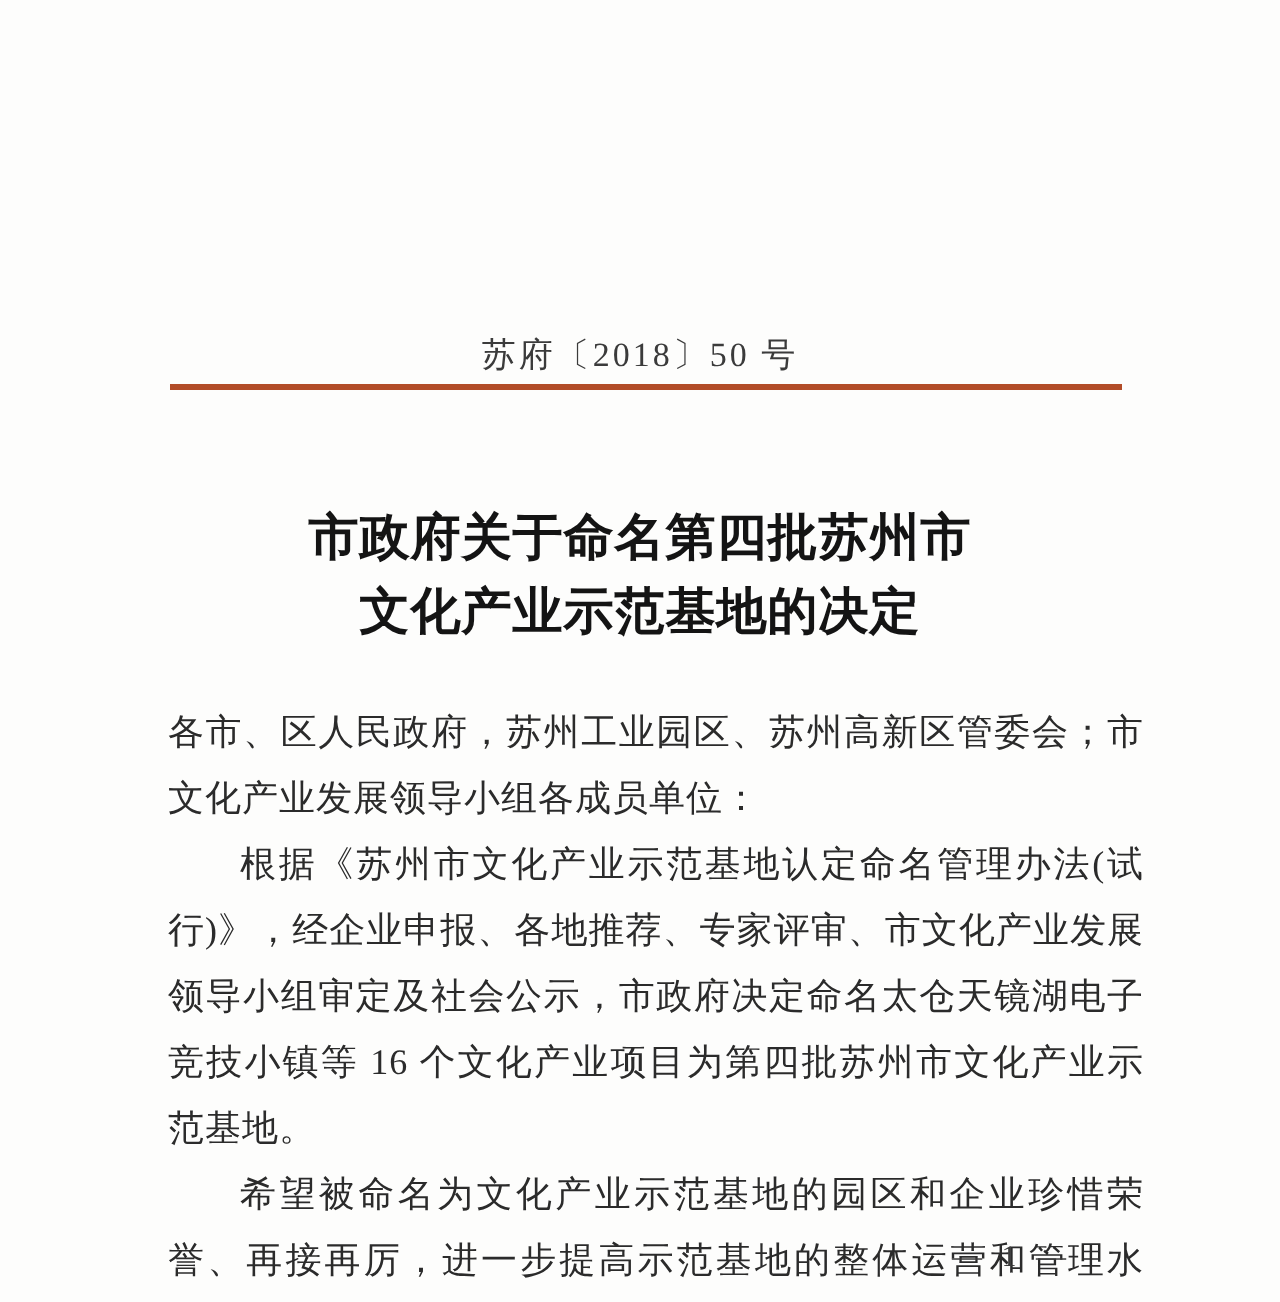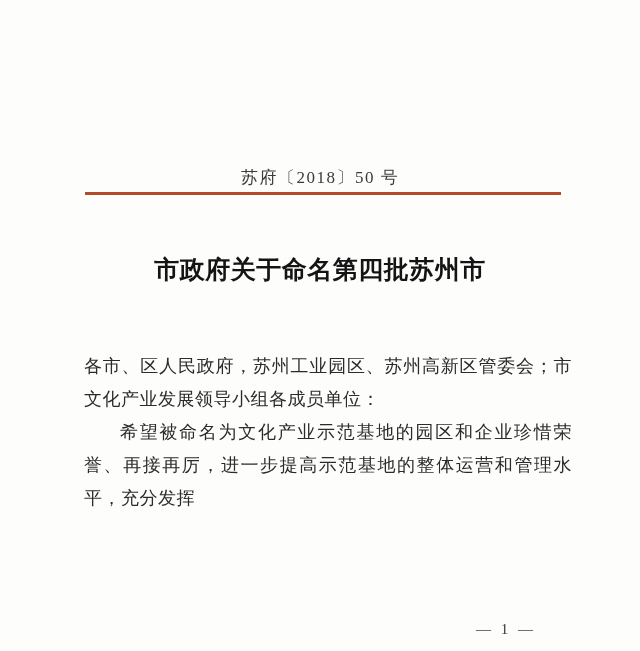--- a/index.html
+++ b/index.html
@@ -96,22 +96,24 @@
 
 <div class="page">
 
 
   <div class="doc-number">苏府〔2018〕50 号</div>
 
   <div class="divider"></div>
 
   <h1 class="title">
     <span>市政府关于命名第四批苏州市</span><br>
+    <span>文化产业示范基地的决定</span>
   </h1>
 
   <div class="body-text">
     <p>各市、区人民政府，苏州工业园区、苏州高新区管委会；市文化产业发展领导小组各成员单位：</p>
+    <p class="indent">根据《苏州市文化产业示范基地认定命名管理办法(试行)》，经企业申报、各地推荐、专家评审、市文化产业发展领导小组审定及社会公示，市政府决定命名太仓天镜湖电子竞技小镇等 16 个文化产业项目为第四批苏州市文化产业示范基地。</p>
     <p class="indent">希望被命名为文化产业示范基地的园区和企业珍惜荣誉、再接再厉，进一步提高示范基地的整体运营和管理水平，充分发挥</p>
   </div>
 
   <div class="page-number">— 1 —</div>
 
 </div>
 
 </body></html>

